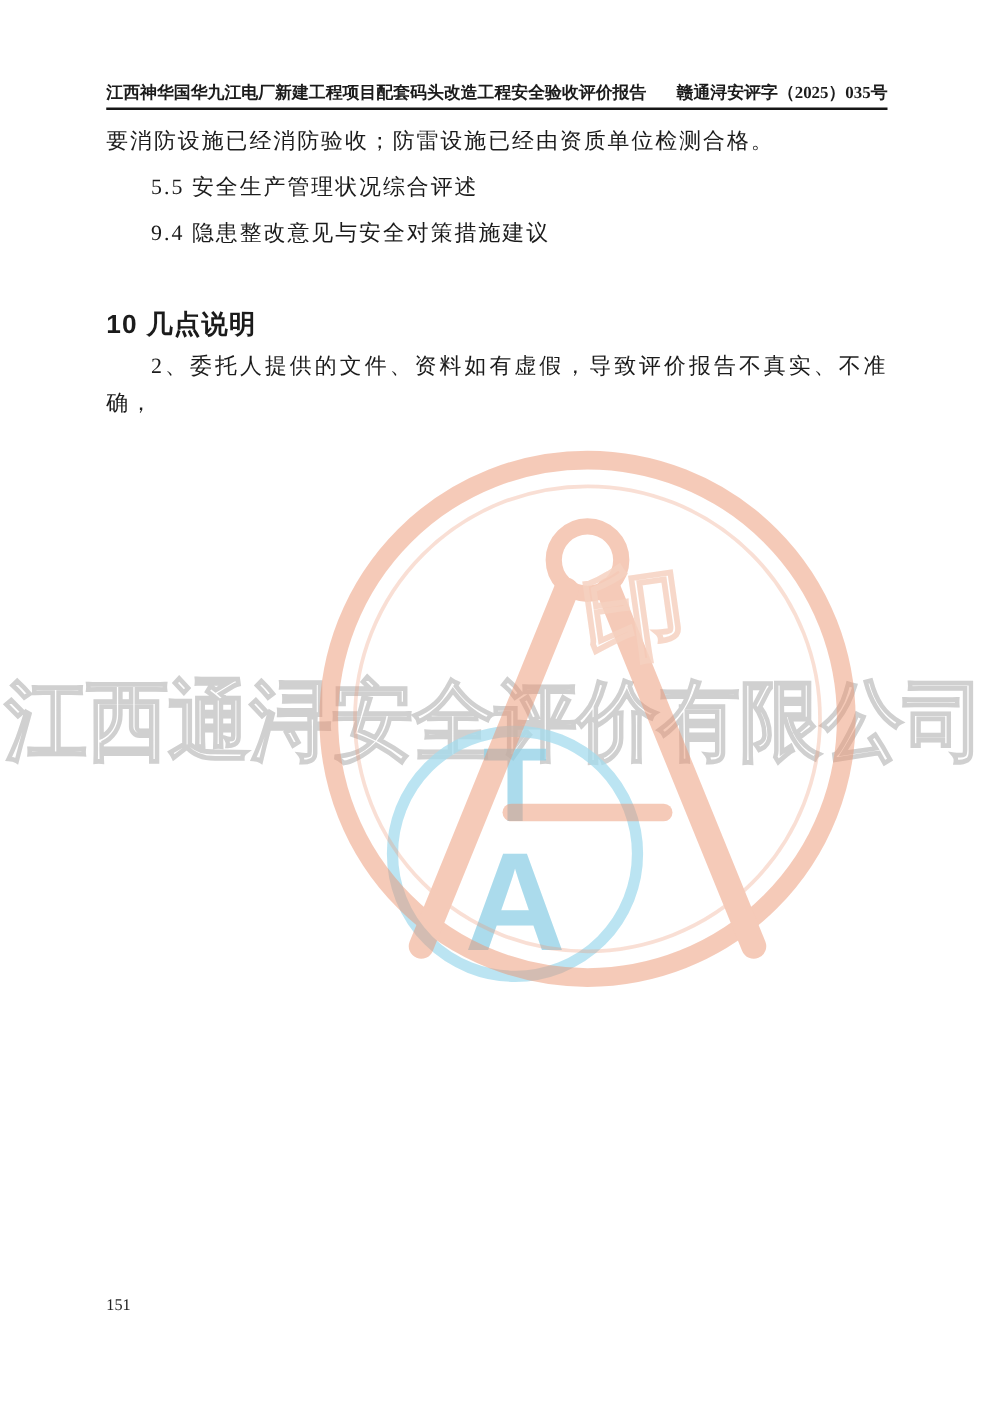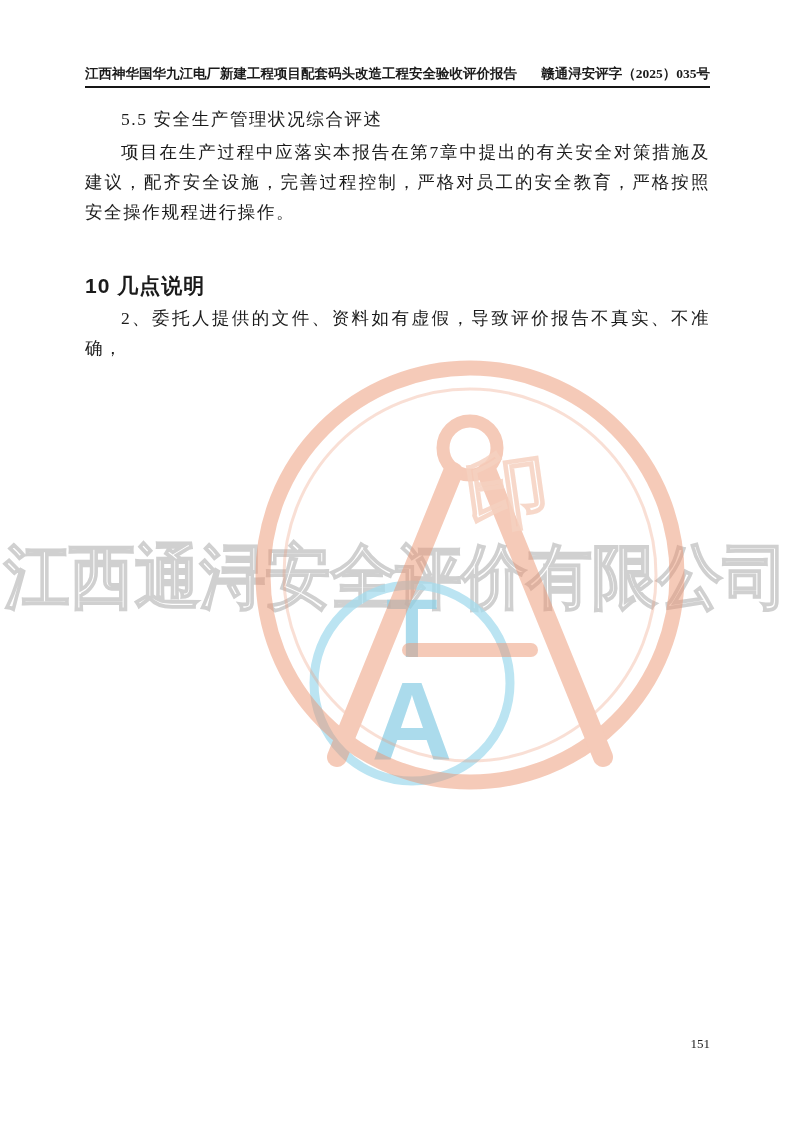--- a/index.html
+++ b/index.html
@@ -39,21 +39,21 @@
   .h10{
     margin-top:45px !important;
     font-family:"Liberation Sans","DejaVu Sans",sans-serif;
     font-weight:bold;font-size:21px;line-height:28px;
     text-indent:0;letter-spacing:1px;
   }
   .h10-gap{margin-top:8px !important;}
   
   .page-number{
     position:absolute;left:85px;top:1036px;width:625px;
-    text-align:right;font-size:13px;color:#222;
+    text-align:left;font-size:13px;color:#222;
     z-index:3;
   }
   
   .wm-under,.wm-over{
     position:absolute;left:0;top:0;width:793px;height:1122px;
     pointer-events:none;
   }
   .wm-under{z-index:1;}
   .wm-over{z-index:4;}
 </style>
@@ -70,24 +70,25 @@
       <text x="412" y="760" text-anchor="middle" font-family="Liberation Sans, DejaVu Sans, sans-serif" font-weight="bold" font-size="112" fill="#8fd0e6">A</text>
     </g>
   </svg>
 
   <div class="header">
     <span>江西神华国华九江电厂新建工程项目配套码头改造工程安全验收评价报告</span>
     <span>赣通浔安评字（2025）035号</span>
   </div>
 
   <div class="content">
+    <p>要消防设施已经消防验收；防雷设施已经由资质单位检测合格。</p>
 
     <p class="indent sec-heading">5.5 安全生产管理状况综合评述</p>
 
-    <p class="indent para">项目在生产过程中应落实本报告在第7章中提出的有关安全对策措施及建议，配齐安全设施，完善过程控制，严格对员工的安全教育，严格按照安全操作规程进行操作。</p>
+    <p class="indent sec-heading">9.4 隐患整改意见与安全对策措施建议</p>
 
 
 
     <p class="h10">10 几点说明</p>
     <p class="indent para">2、委托人提供的文件、资料如有虚假，导致评价报告不真实、不准确，</p>
   </div>
 
   <svg class="wm-over" viewBox="0 0 793 1122">
     <g opacity="0.5" stroke="#ec9673" fill="none" stroke-linecap="round">
       <circle cx="470" cy="575" r="207" stroke-width="15"></circle>

